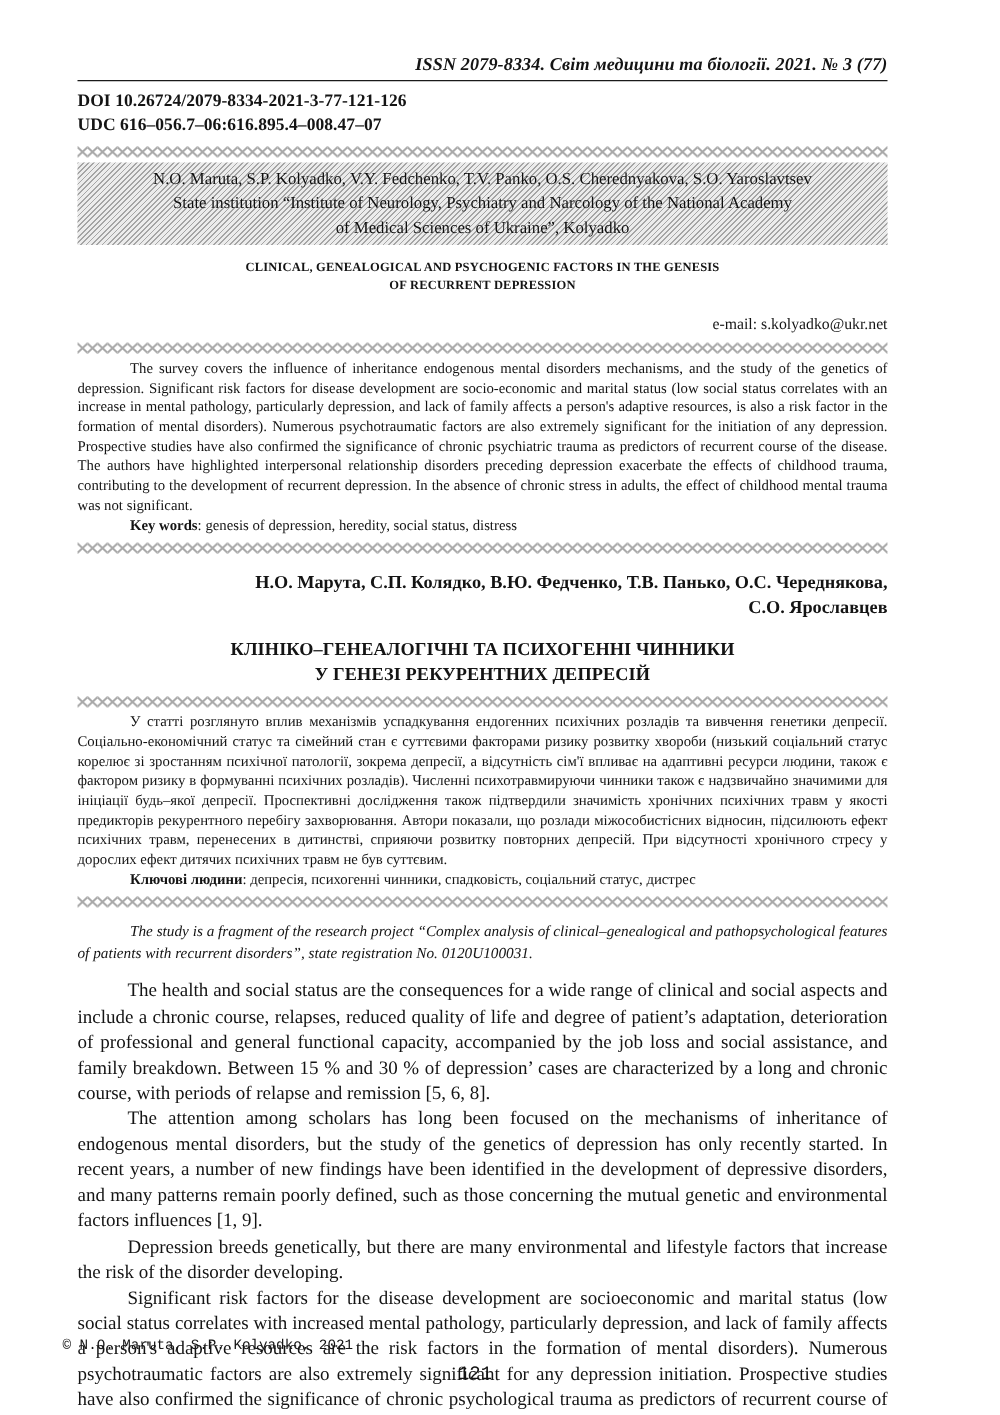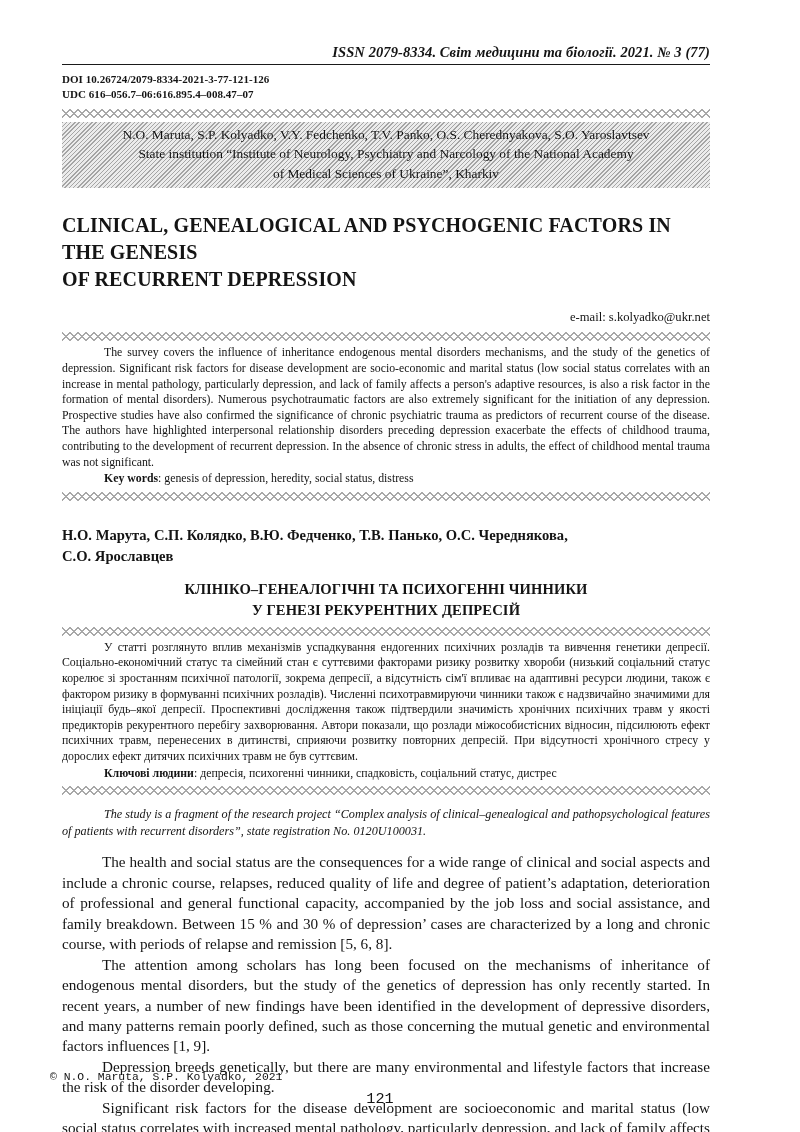--- a/index.html
+++ b/index.html
@@ -34,21 +34,21 @@
     padding-bottom: 3px;
   }
   .rule-head {
     border-bottom: 1.6px solid #1a1a1a;
     margin-bottom: 7px;
   }
 
   
   .codes {
     font-weight: bold;
-    font-size: 11px;
+    font-size: 14px;
     line-height: 1.36;
     letter-spacing: 0.05px;
   }
 
   
   .sep-zigzag {
     height: 9px;
     margin: 7px 0 4px 0;
     background-repeat: repeat-x;
     background-size: 8px 9px;
@@ -75,24 +75,25 @@
       rgba(0,0,0,0.30) 0px,
       rgba(0,0,0,0.30) 1px,
       rgba(0,0,0,0) 1px,
       rgba(0,0,0,0) 3px
     );
     text-shadow: 0 0 1px rgba(255,255,255,0.65);
   }
 
   
   .article-title {
-    font-weight: bold;
-    font-size: 20px;
+    text-align: center;
+    font-weight: bold;
+    font-size: 10px;
     line-height: 1.36;
-    margin-top: 24px;
+    margin-top: 12px;
     letter-spacing: 0.15px;
   }
   .email-line {
     text-align: right;
     font-size: 12.6px;
     margin-top: 17px;
   }
 
   
   .abstract {
@@ -106,25 +107,25 @@
   .keywords {
     font-size: 11.8px;
     line-height: 1.325;
     text-indent: 42px;
     margin-top: 1px;
   }
   .keywords b { font-weight: bold; }
 
   
   .ua-authors {
-    text-align: left;
+    text-align: right;
     font-weight: bold;
     font-size: 14.6px;
     line-height: 1.42;
-    margin-top: 24px;
+    margin-top: 13px;
   }
   .ua-title {
     text-align: center;
     font-weight: bold;
     font-size: 14.6px;
     line-height: 1.38;
     margin-top: 13px;
     letter-spacing: 0.1px;
   }
 
@@ -179,21 +180,21 @@
   <div class="codes">
     <div>DOI 10.26724/2079-8334-2021-3-77-121-126</div>
     <div>UDC 616–056.7–06:616.895.4–008.47–07</div>
   </div>
 
   <div class="sep-zigzag"></div>
 
   <div class="author-banner">
     <div>N.O. Maruta, S.P. Kolyadko, V.Y. Fedchenko, T.V. Panko, O.S. Cherednyakova, S.O. Yaroslavtsev</div>
     <div>State institution “Institute of Neurology, Psychiatry and Narcology of the National Academy</div>
-    <div>of Medical Sciences of Ukraine”, Kharkiv</div>
+    <div>of Medical Sciences of Ukraine”, Kolyadko</div>
   </div>
 
   <div class="article-title">
     <div>CLINICAL, GENEALOGICAL AND PSYCHOGENIC FACTORS IN THE GENESIS</div>
     <div>OF RECURRENT DEPRESSION</div>
   </div>
 
   <div class="email-line">e-mail: s.kolyadko@ukr.net</div>
 
   <div class="sep-zigzag"></div>

